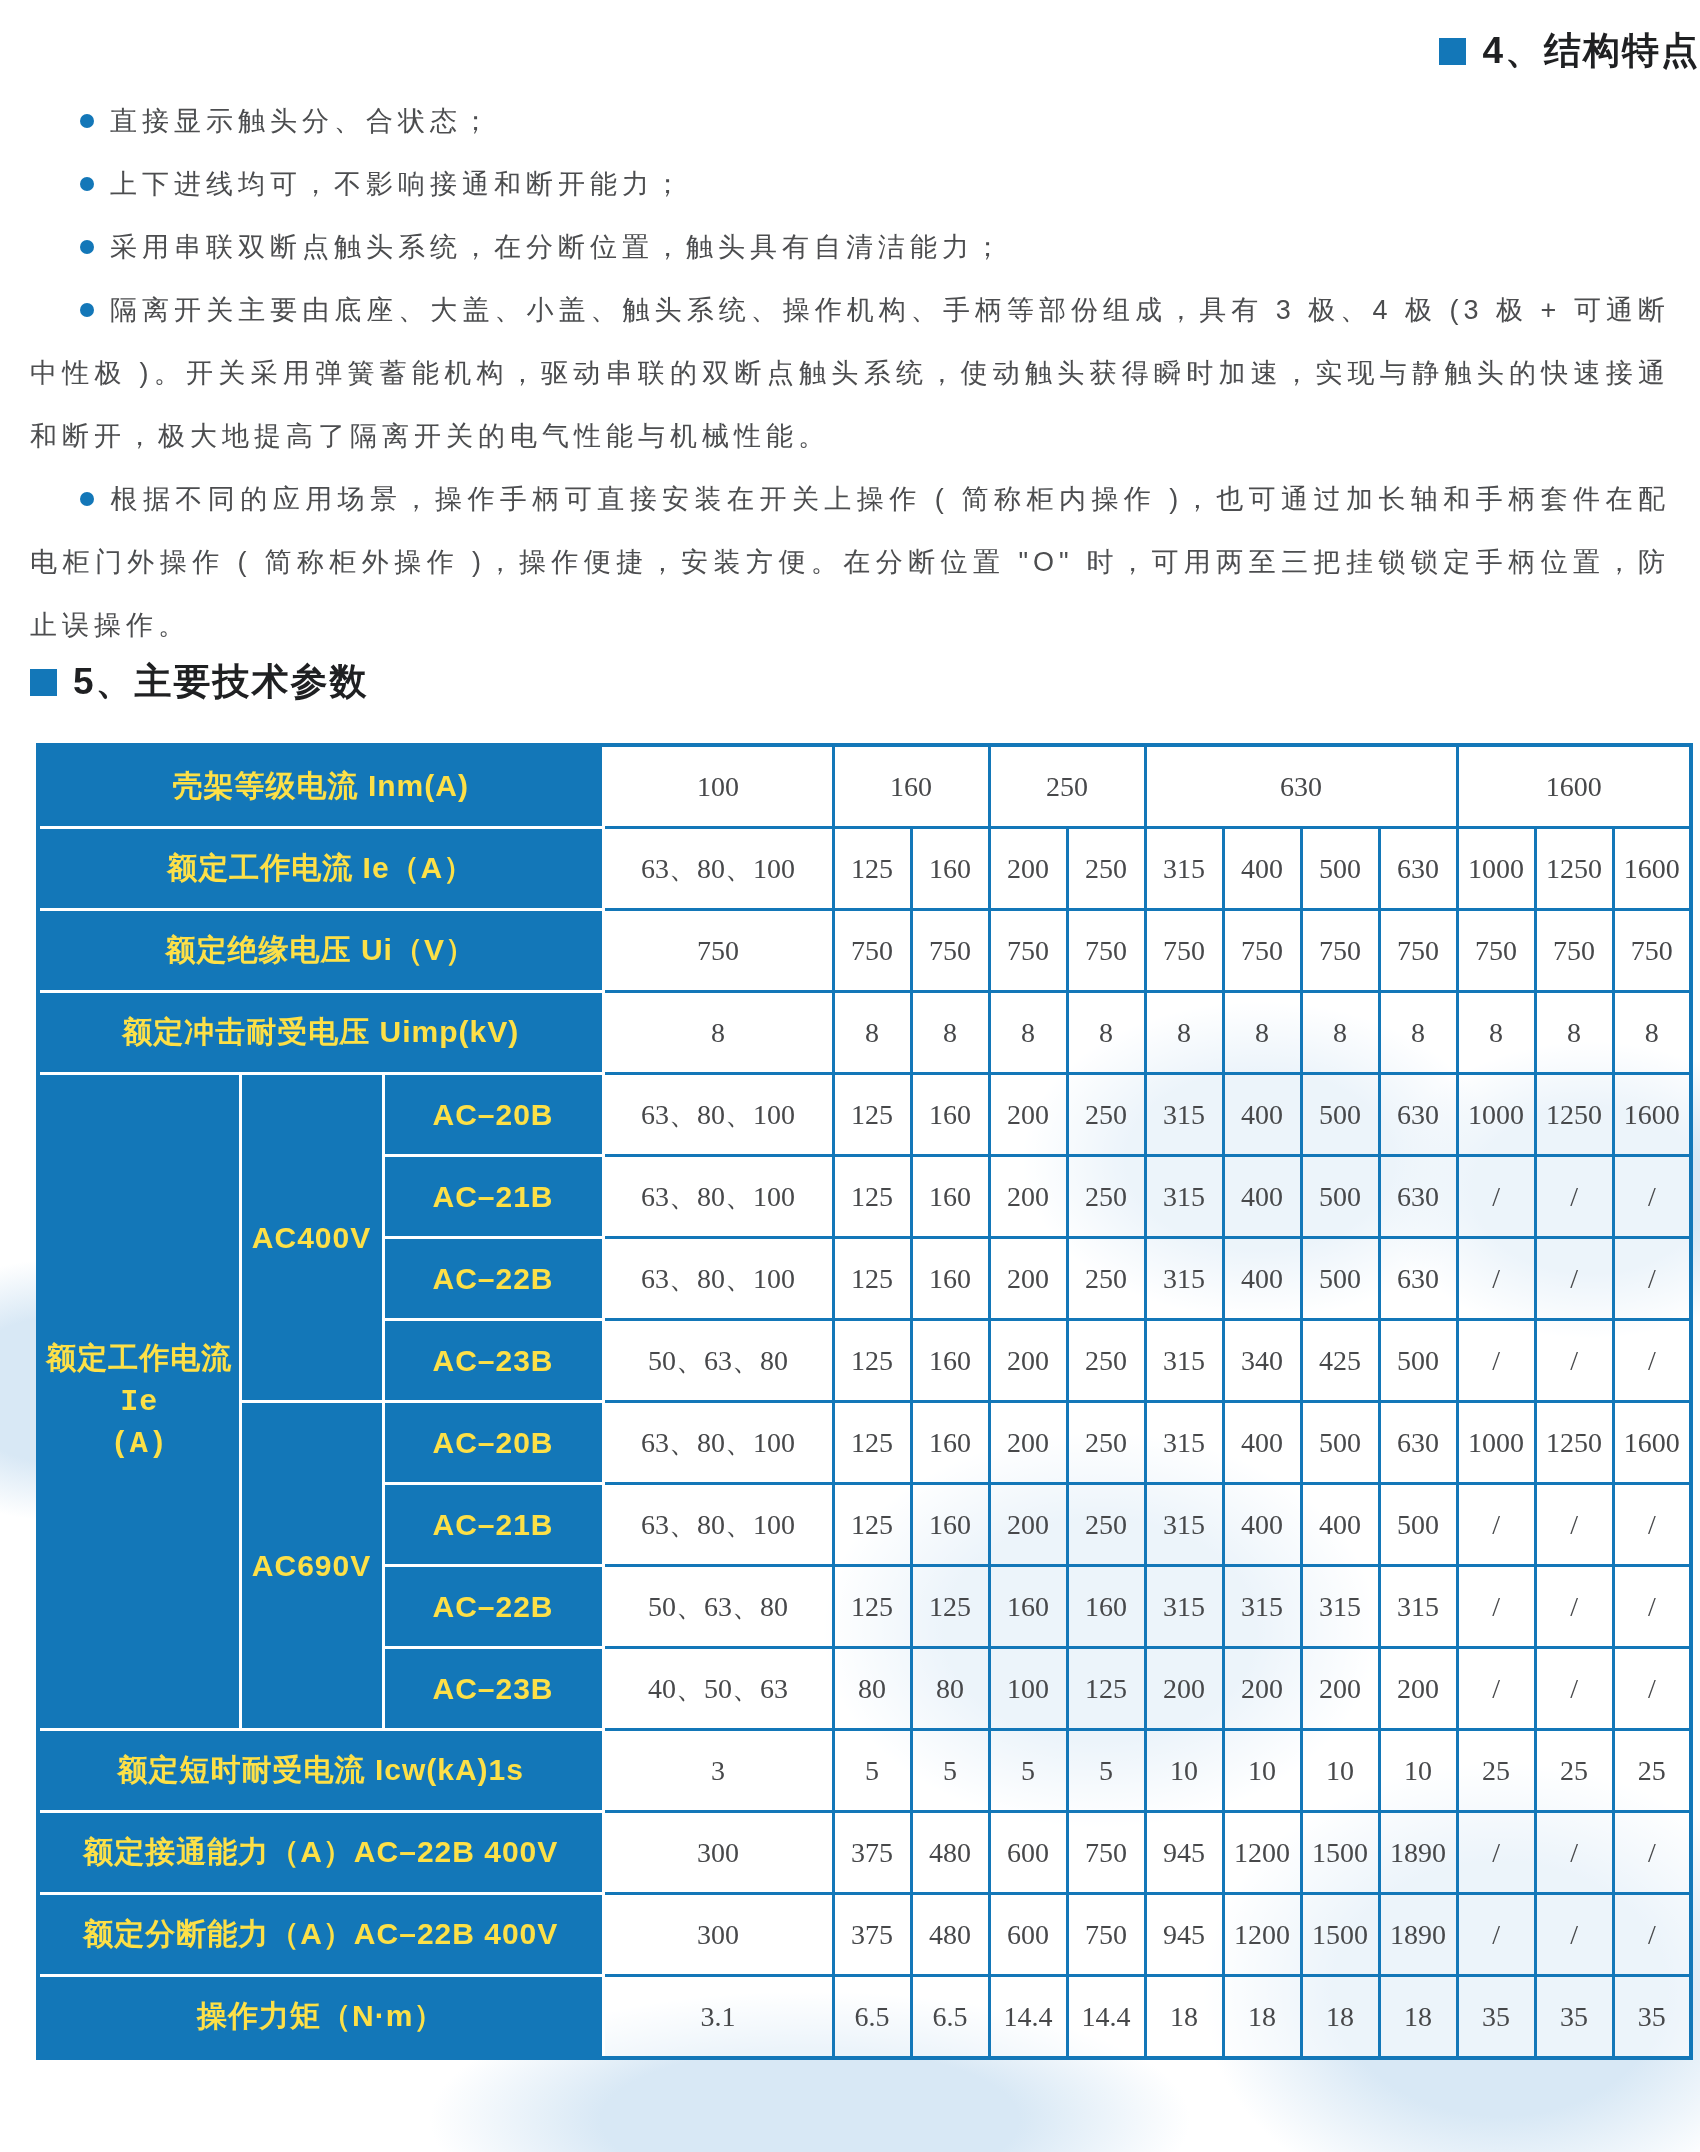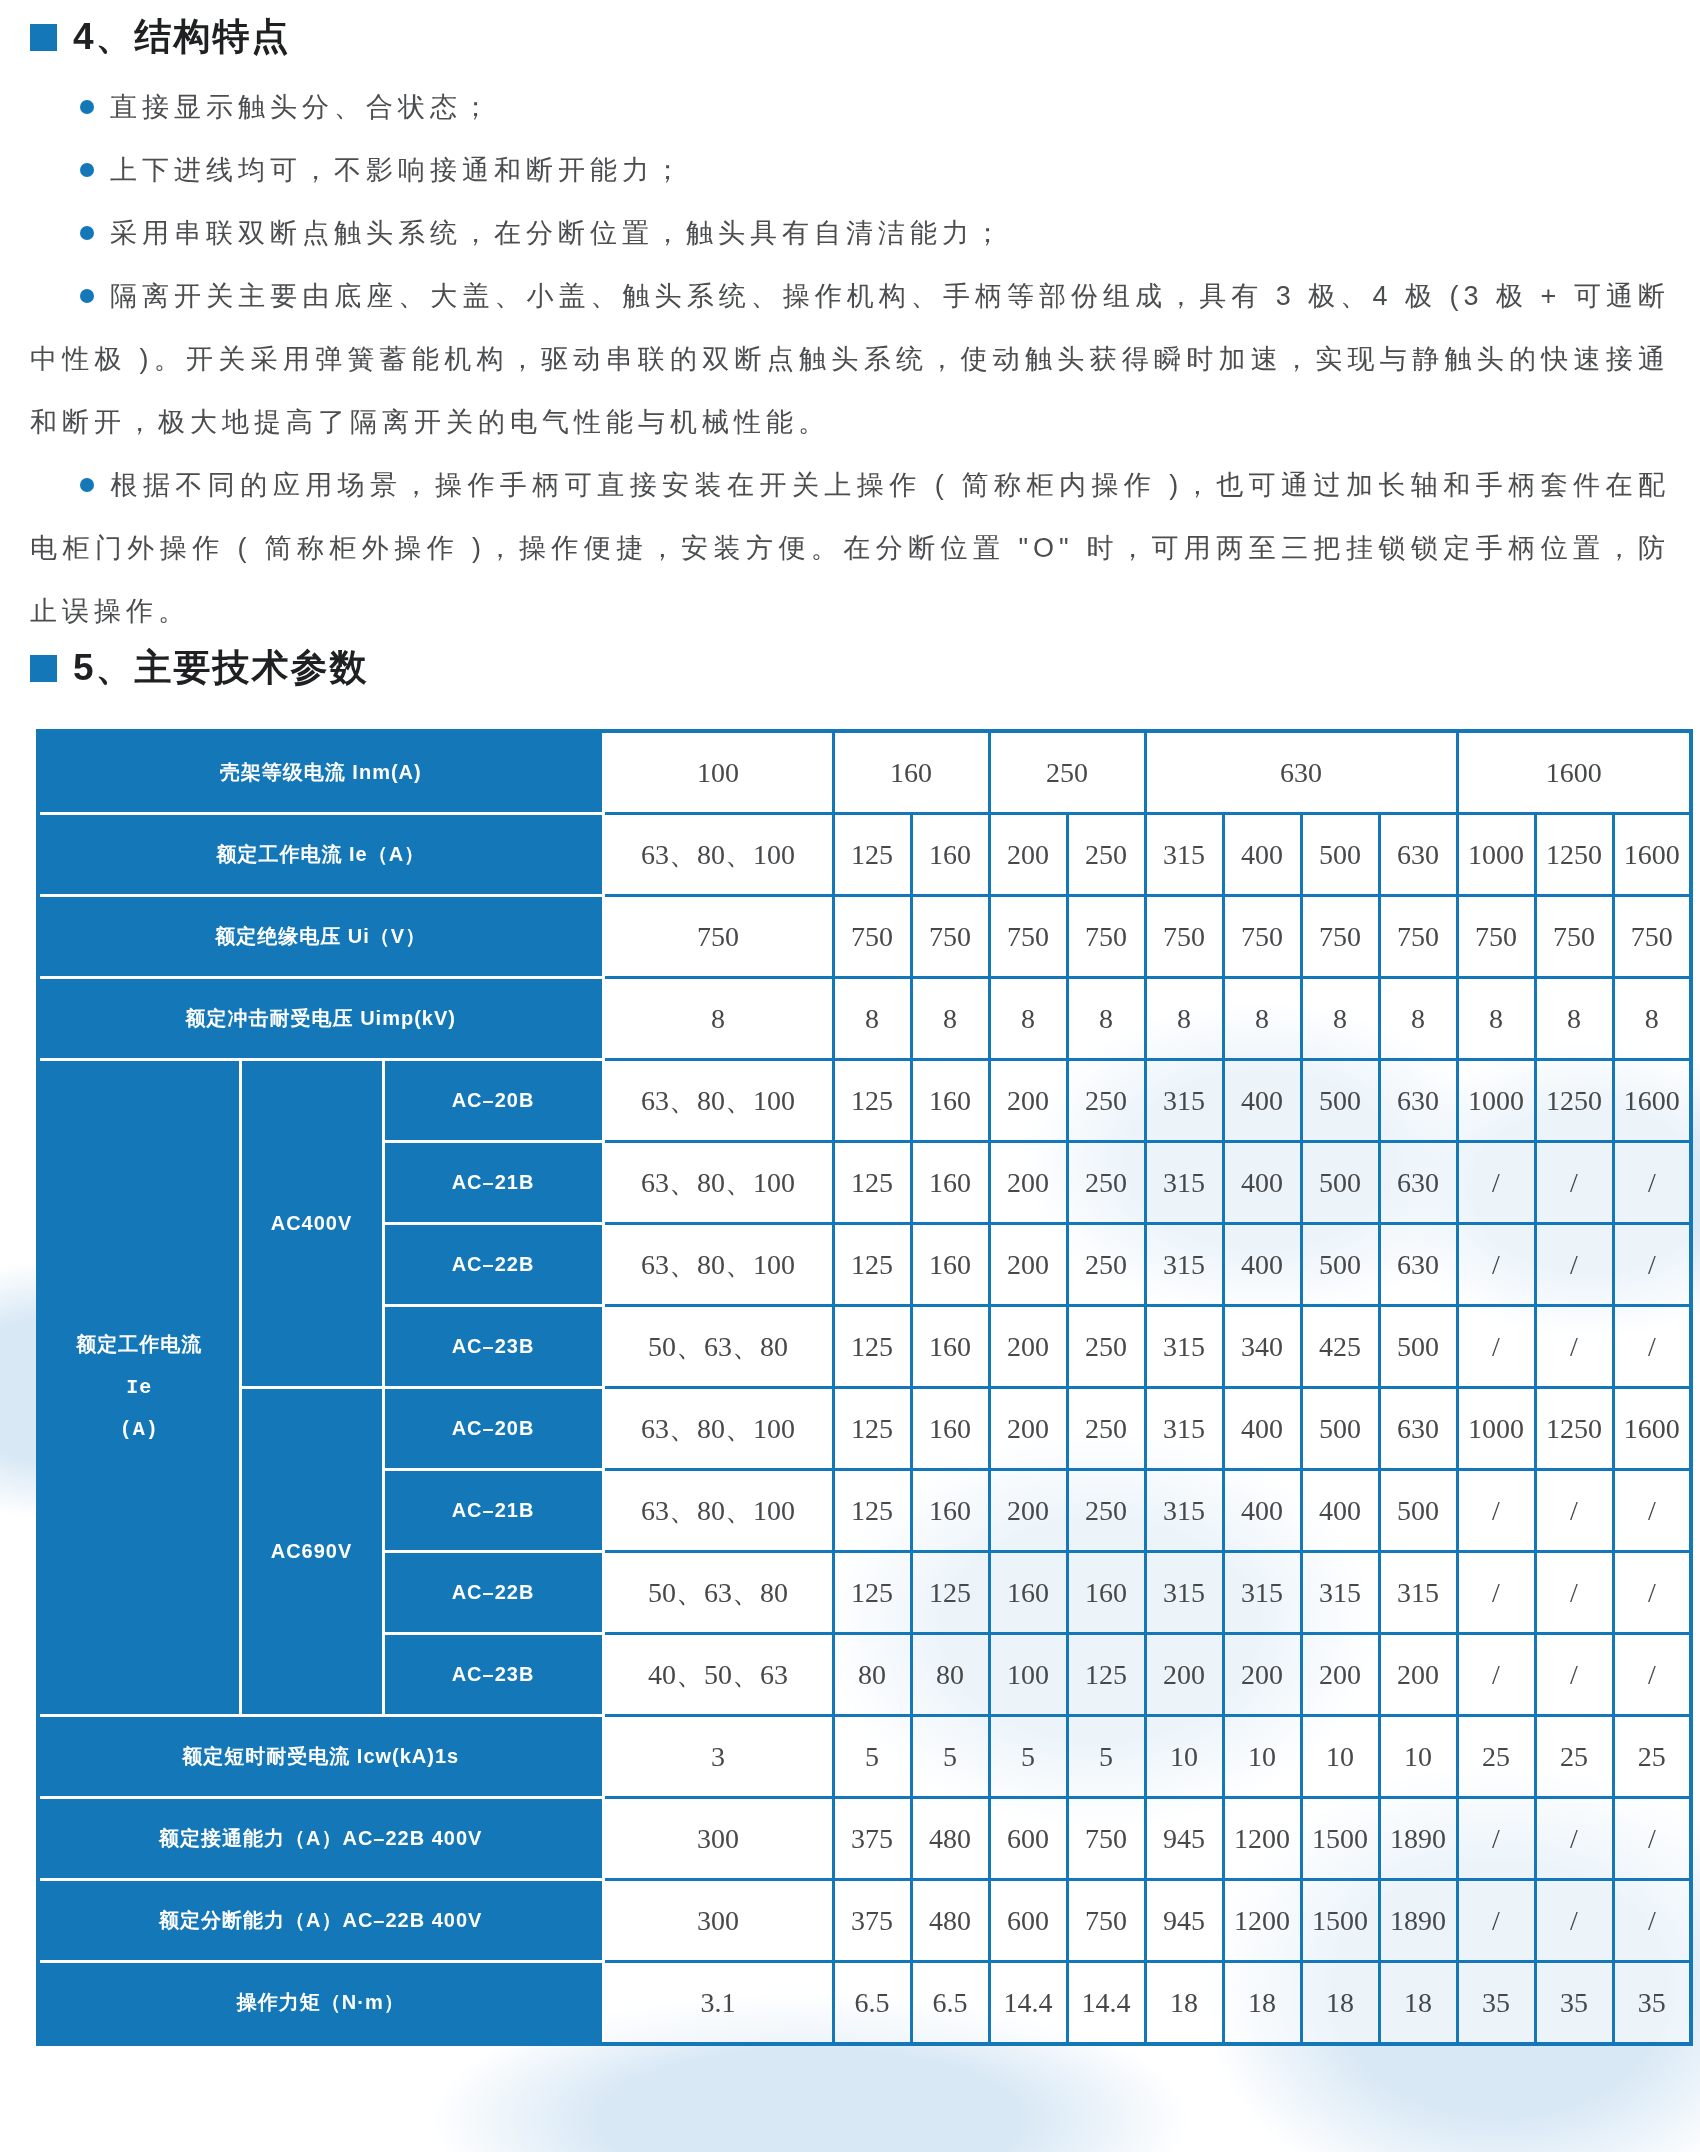--- a/index.html
+++ b/index.html
@@ -26,21 +26,21 @@
   .wm3{left:1200px;top:1760px;width:600px;height:460px;}
   .wm4{left:-110px;top:1260px;width:320px;height:260px;}
   .wm5{left:430px;top:1990px;width:760px;height:260px;}
   .wm6{left:1380px;top:1040px;width:420px;height:300px;}
 
   h2.sec{
     display:flex;align-items:center;gap:16px;
     margin:0;padding-left:30px;
     font-size:37px;font-weight:bold;color:var(--title);letter-spacing:2px;
   }
-  .sec4{padding-top:12px;}
+  .sec4{padding-top:26px;justify-content:flex-end;}
   .sec5{margin-top:24px;}
   .sq{width:27px;height:27px;background:var(--accent);flex:0 0 auto;}
 
   .bullets{margin:14px 30px 0 30px;}
   p.b{
     margin:0;
     font-size:27px;line-height:63px;
     color:var(--body);
     letter-spacing:5px;
     text-align:justify;
@@ -57,21 +57,21 @@
     width:1653px;margin:36px 0 0 36px;
     border:4px solid var(--accent);
   }
   table.spec td{
     height:79px;text-align:center;vertical-align:middle;
     padding:0 2px;overflow:hidden;
   }
   td.lbl{
     background:var(--accent);
     border:3px solid #ffffff;
-    color:#ffffff;font-weight:bold;font-size:20px;letter-spacing:1px;
+    color:#fde047;font-weight:bold;font-size:30px;letter-spacing:1px;
   }
   td.lbl.multi{white-space:pre-line;line-height:42px;font-family:Liberation Mono, monospace;}
   td.dat{
     border:3px solid var(--accent);
     background:rgba(255,255,255,0.5);
     font-family:"Liberation Serif",serif;
     font-size:28px;color:var(--data);
   }
 </style>
 </head>

